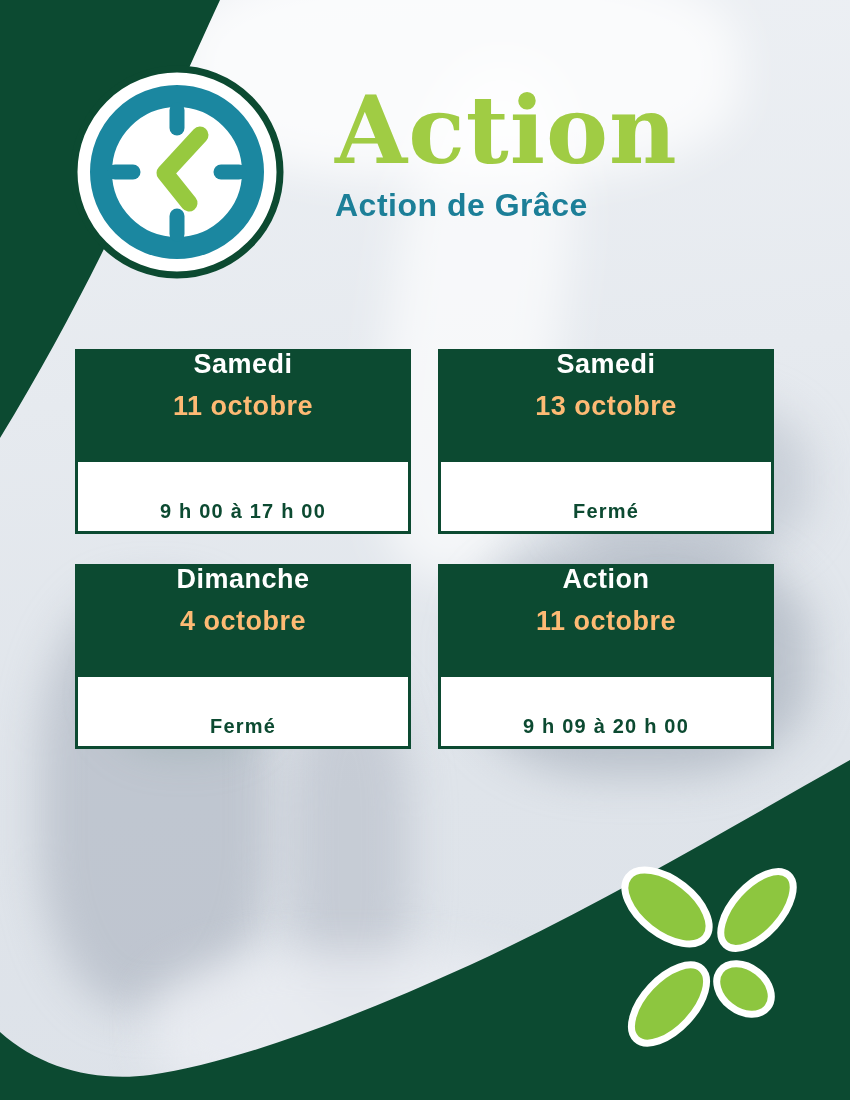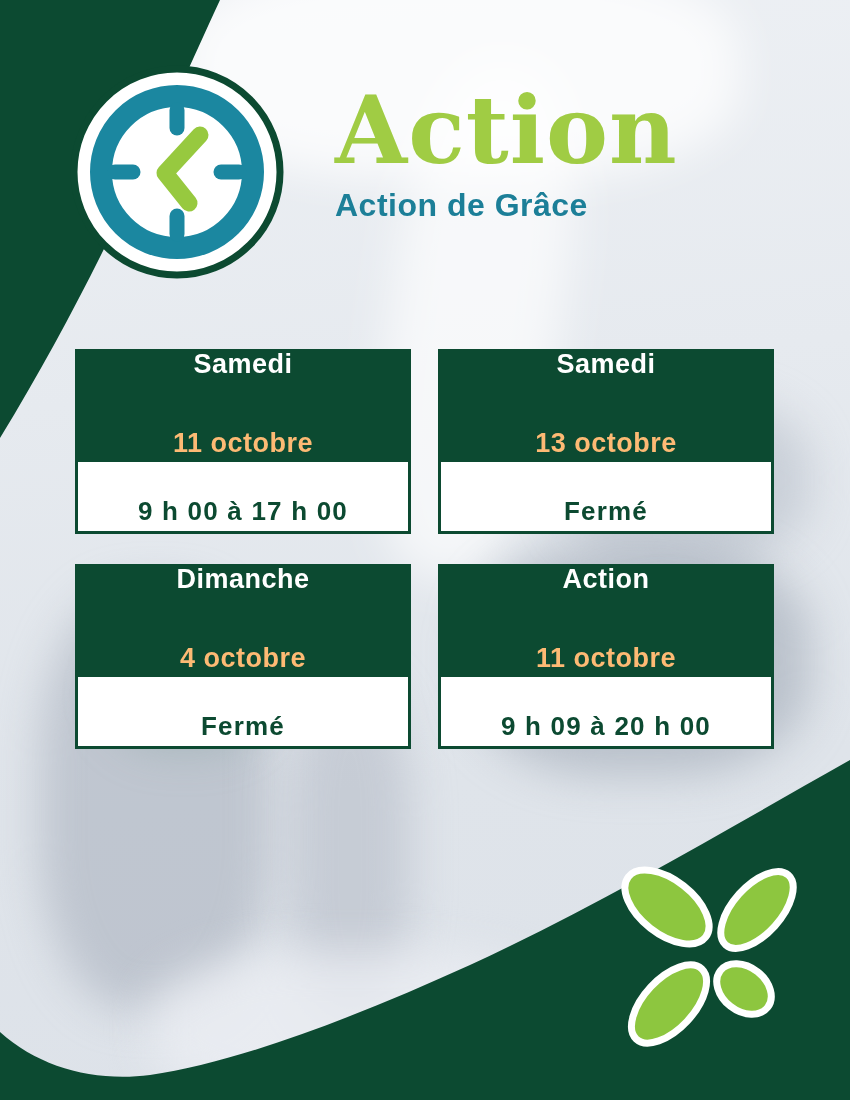--- a/index.html
+++ b/index.html
@@ -35,29 +35,29 @@
   }
   
   .cards{
     position:absolute;left:75px;top:349px;width:699px;
     display:grid;grid-template-columns:336px 336px;grid-template-rows:185px 185px;
     column-gap:27px;row-gap:30px;
   }
   .card{display:flex;flex-direction:column;}
   .card-header{
     height:110px;background:#0c4a31;color:#fff;
-    display:flex;flex-direction:column;align-items:center;justify-content:space-between;gap:11px;
+    display:flex;flex-direction:column;align-items:center;justify-content:flex-start;gap:11px;
   }
   .card-day{font-size:27px;font-weight:700;letter-spacing:.5px;}
   .card-date{font-size:27px;font-weight:700;letter-spacing:.5px;color:#fdba74;}
   .card-body{
     flex:1;background:#ffffff;border:3px solid #0c4a31;
     display:flex;align-items:center;justify-content:center;
   }
-  .card-hours{font-size:26px;font-weight:700;letter-spacing:1.2px;color:#0c4a31;margin-top:29px;}
+  .card-hours{font-size:20px;font-weight:700;letter-spacing:1.2px;color:#0c4a31;margin-top:29px;}
 </style>
 </head>
 <body>
 
 <div class="page">
 
   <div class="bg-photo">
     <div class="blob b-toplight"></div>
     <div class="blob b-streak"></div>
     <div class="blob b-shelf4"></div>

